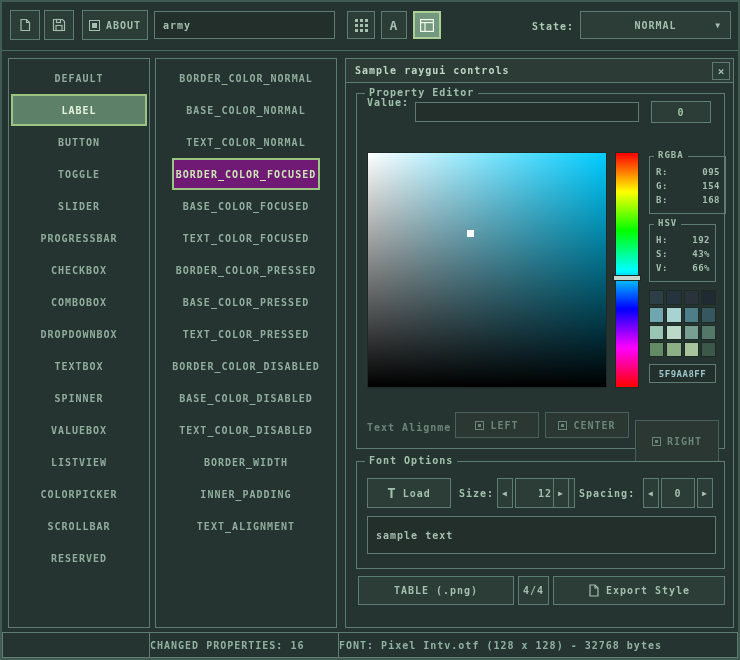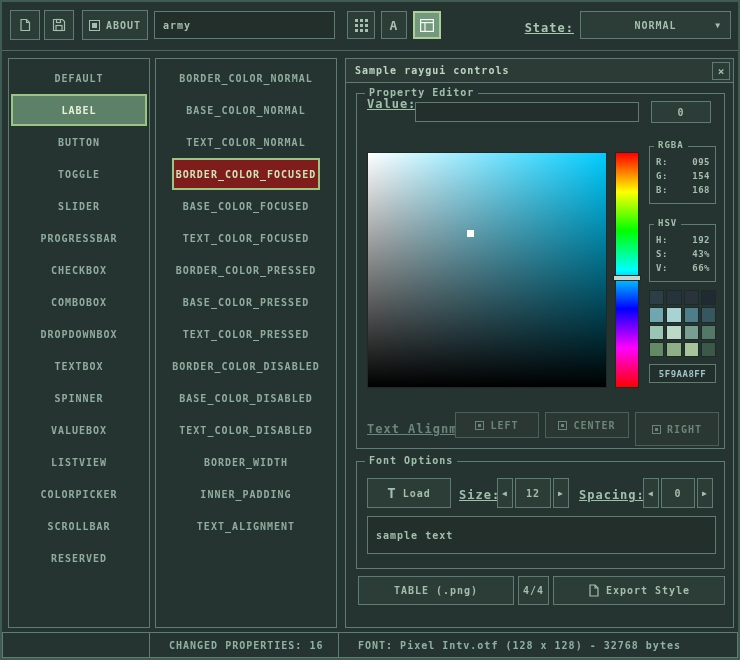--- a/index.html
+++ b/index.html
@@ -15,28 +15,28 @@
     position:absolute; display:flex; align-items:center; justify-content:center; gap:6px;
     background:#2c3c36; border:1px solid #5d7d73; color:#a3bfad;
     font:inherit; font-size:10px; letter-spacing:1px; cursor:pointer;
   }
   .btn.active { background:#74987f; border:2px solid #abd095; color:#f3faf0; }
   .btn.disabled { background:#2a3732; border:1px solid #4a6158; color:#6b8679; }
   .input {
     position:absolute; background:#222f2b; border:1px solid #5d7d73; color:#a3bfad;
     font:inherit; font-size:10px; letter-spacing:1px; padding:0 8px; outline:none;
   }
-  .label { position:absolute; font-size:12px; letter-spacing:1px; color:#9fc0aa;text-decoration:underline; }
+  .label { position:absolute; font-size:10px; letter-spacing:1px; color:#9fc0aa; }
   .panel { position:absolute; border:1px solid #5d7d73; background:#263431; padding-top:3px; }
   .item {
     height:32px; display:flex; align-items:center; justify-content:center;
     font-size:10px; letter-spacing:1px; color:#8fac9c; cursor:pointer;
   }
   .item.sel-strong { background:#5d8168; border:2px solid #9cc483; color:#e4f0da; margin:0 2px; }
-  .item.sel-soft  { background:#7f1d1d; border:2px solid #9cc483; color:#cde4b6; margin:0 16px; }
+  .item.sel-soft  { background:#701a75; border:2px solid #9cc483; color:#cde4b6; margin:0 16px; }
   .window { position:absolute; border:1px solid #5d7d73; background:#263431; }
   .titlebar {
     position:absolute; left:0; top:0; right:0; height:24px; background:#2c3b36;
     border-bottom:1px solid #5d7d73; display:flex; align-items:center; padding:0 9px;
     font-size:10px; letter-spacing:1px; color:#bdd6c3;
   }
   .close-btn {
     position:absolute; right:3px; top:3px; width:18px; height:18px;
     border:1px solid #5d7d73; background:#2c3c36; color:#a3bfad;
     display:flex; align-items:center; justify-content:center; font-size:11px; cursor:pointer;
@@ -65,21 +65,21 @@
   .swatch { border:1px solid #1d2a25; cursor:pointer; }
   .hex-box {
     position:absolute; border:1px solid #5d7d73; background:#222f2b; color:#9ec4c9;
     display:flex; align-items:center; justify-content:center; font-size:9px; letter-spacing:0.5px;
   }
   .ico-box { width:9px; height:9px; border:1px solid currentColor; display:inline-block; position:relative; }
   .ico-box::after { content:""; position:absolute; inset:2px; background:currentColor; }
   .arrow-btn { font-size:8px; }
   .status-cell {
     position:absolute; height:26px; border:1px solid #5d7d73; background:#263431;
-    display:flex; align-items:center; padding:0 19px; font-size:10px; letter-spacing:1px; color:#8fb2a0;
+    display:flex; align-items:center; padding:0 0; font-size:10px; letter-spacing:1px; color:#8fb2a0;
     white-space:nowrap; overflow:hidden;
   }
   .sep { position:absolute; left:0; right:0; top:48px; height:1px; background:#4a6a60; }
   svg { display:block; }
 </style>
 </head>
 <body>
 
 <div class="app">
 
@@ -198,21 +198,21 @@
       </button>
 
       <div class="sv-panel" style="left:10px;top:58px;width:240px;height:236px;">
         <div class="sv-marker"></div>
       </div>
 
       <div class="hue-bar" style="left:258px;top:58px;width:24px;height:236px;">
         <div class="hue-handle"></div>
       </div>
 
-      <div class="group" style="left:292px;top:52px;width:67px;height:58px;">
+      <div class="group" style="left:292px;top:62px;width:77px;height:58px;">
         <span class="legend small">RGBA</span>
         <div class="mini-rows">
           <div class="mini-row">
             <span>R:</span>
             <span>095</span>
           </div>
           <div class="mini-row">
             <span>G:</span>
             <span>154</span>
           </div>
@@ -266,39 +266,39 @@
 
       <div class="label" style="left:10px;top:328px;color:#6b8679;">Text Alignme</div>
       <button class="btn disabled" style="left:98px;top:318px;width:84px;height:26px;">
         <span class="ico-box"></span>
         <span>LEFT</span>
       </button>
       <button class="btn disabled" style="left:188px;top:318px;width:84px;height:26px;">
         <span class="ico-box"></span>
         <span>CENTER</span>
       </button>
-      <button class="btn disabled" style="left:278px;top:318px;width:84px;height:34px;">
+      <button class="btn disabled" style="left:278px;top:326px;width:84px;height:42px;">
         <span class="ico-box"></span>
         <span>RIGHT</span>
       </button>
     </div>
 
     <div class="group" style="left:10px;top:402px;width:369px;height:108px;">
       <span class="legend">Font Options</span>
 
       <button class="btn" style="left:10px;top:16px;width:84px;height:30px;">
         <span style="font-size:14px;">T</span>
         <span>Load</span>
       </button>
 
       <div class="label" style="left:102px;top:26px;">Size:</div>
       <button class="btn arrow-btn" style="left:140px;top:16px;width:16px;height:30px;">
         <span>◀</span>
       </button>
-      <div class="btn" style="left:158px;top:16px;width:36px;height:30px;">
+      <div class="btn" style="left:158px;top:16px;width:60px;height:30px;">
         <span>12</span>
       </div>
       <button class="btn arrow-btn" style="left:196px;top:16px;width:16px;height:30px;">
         <span>▶</span>
       </button>
 
       <div class="label" style="left:222px;top:26px;">Spacing:</div>
       <button class="btn arrow-btn" style="left:286px;top:16px;width:16px;height:30px;">
         <span>◀</span>
       </button>

